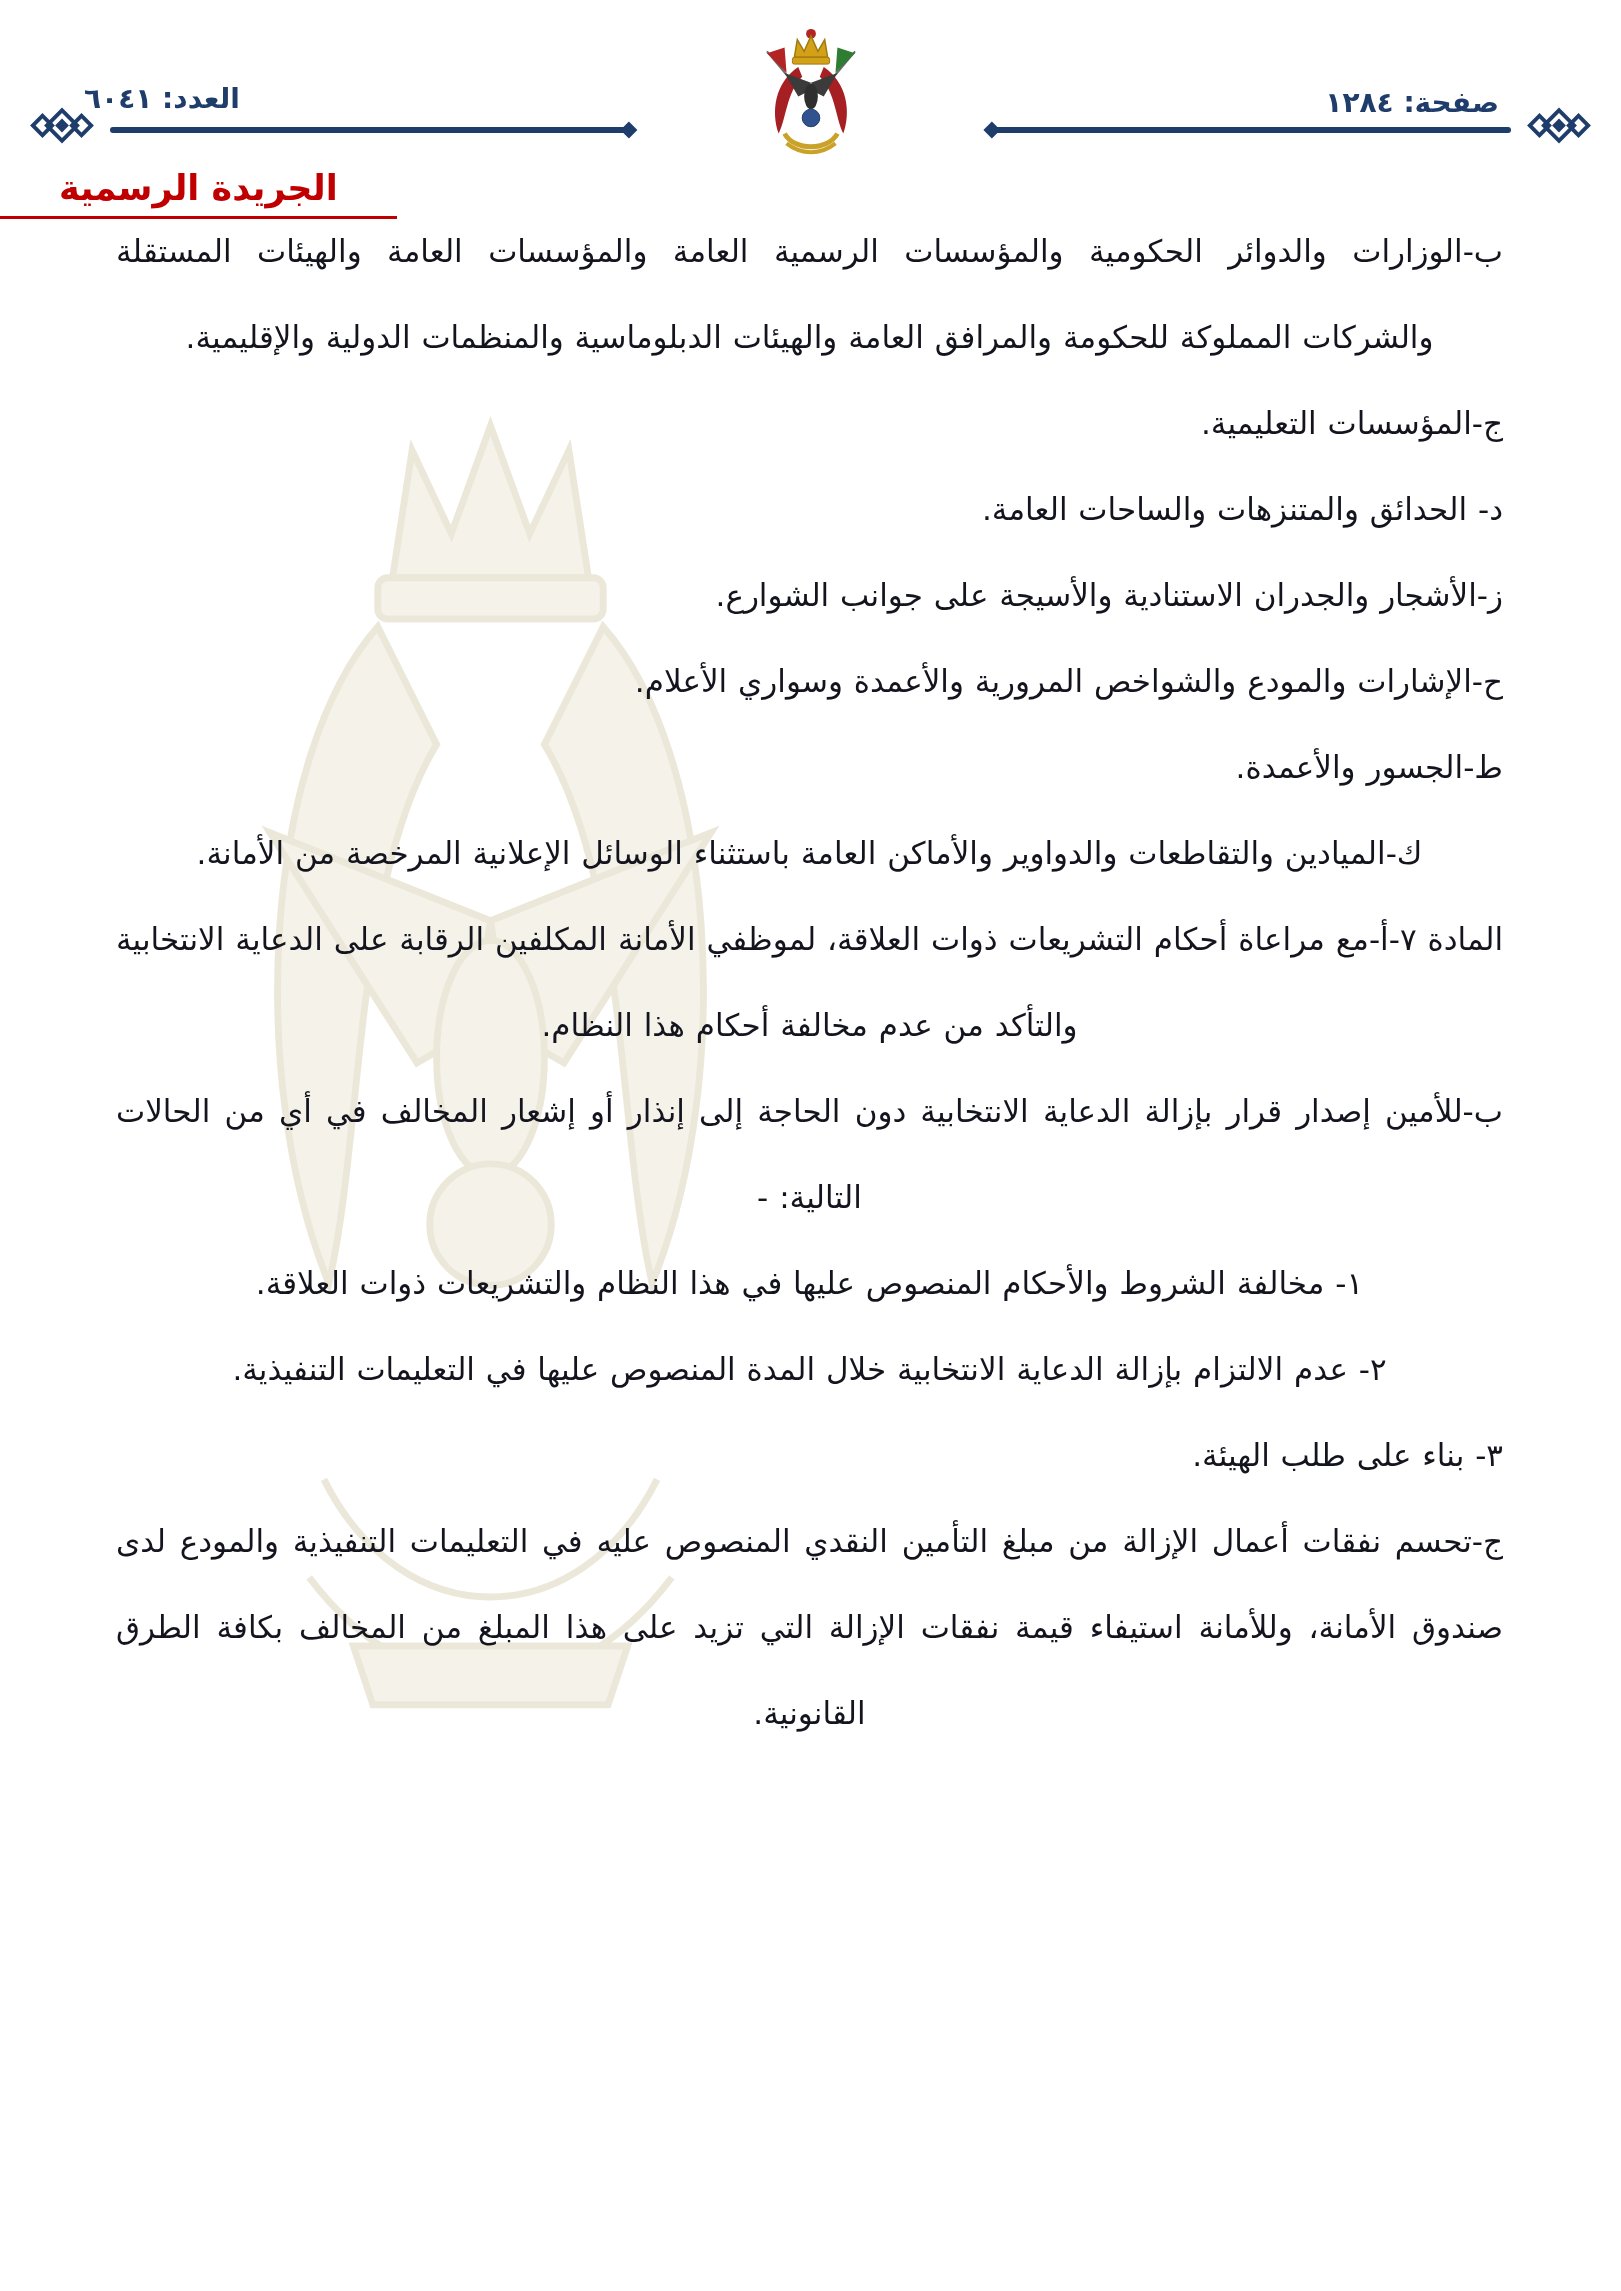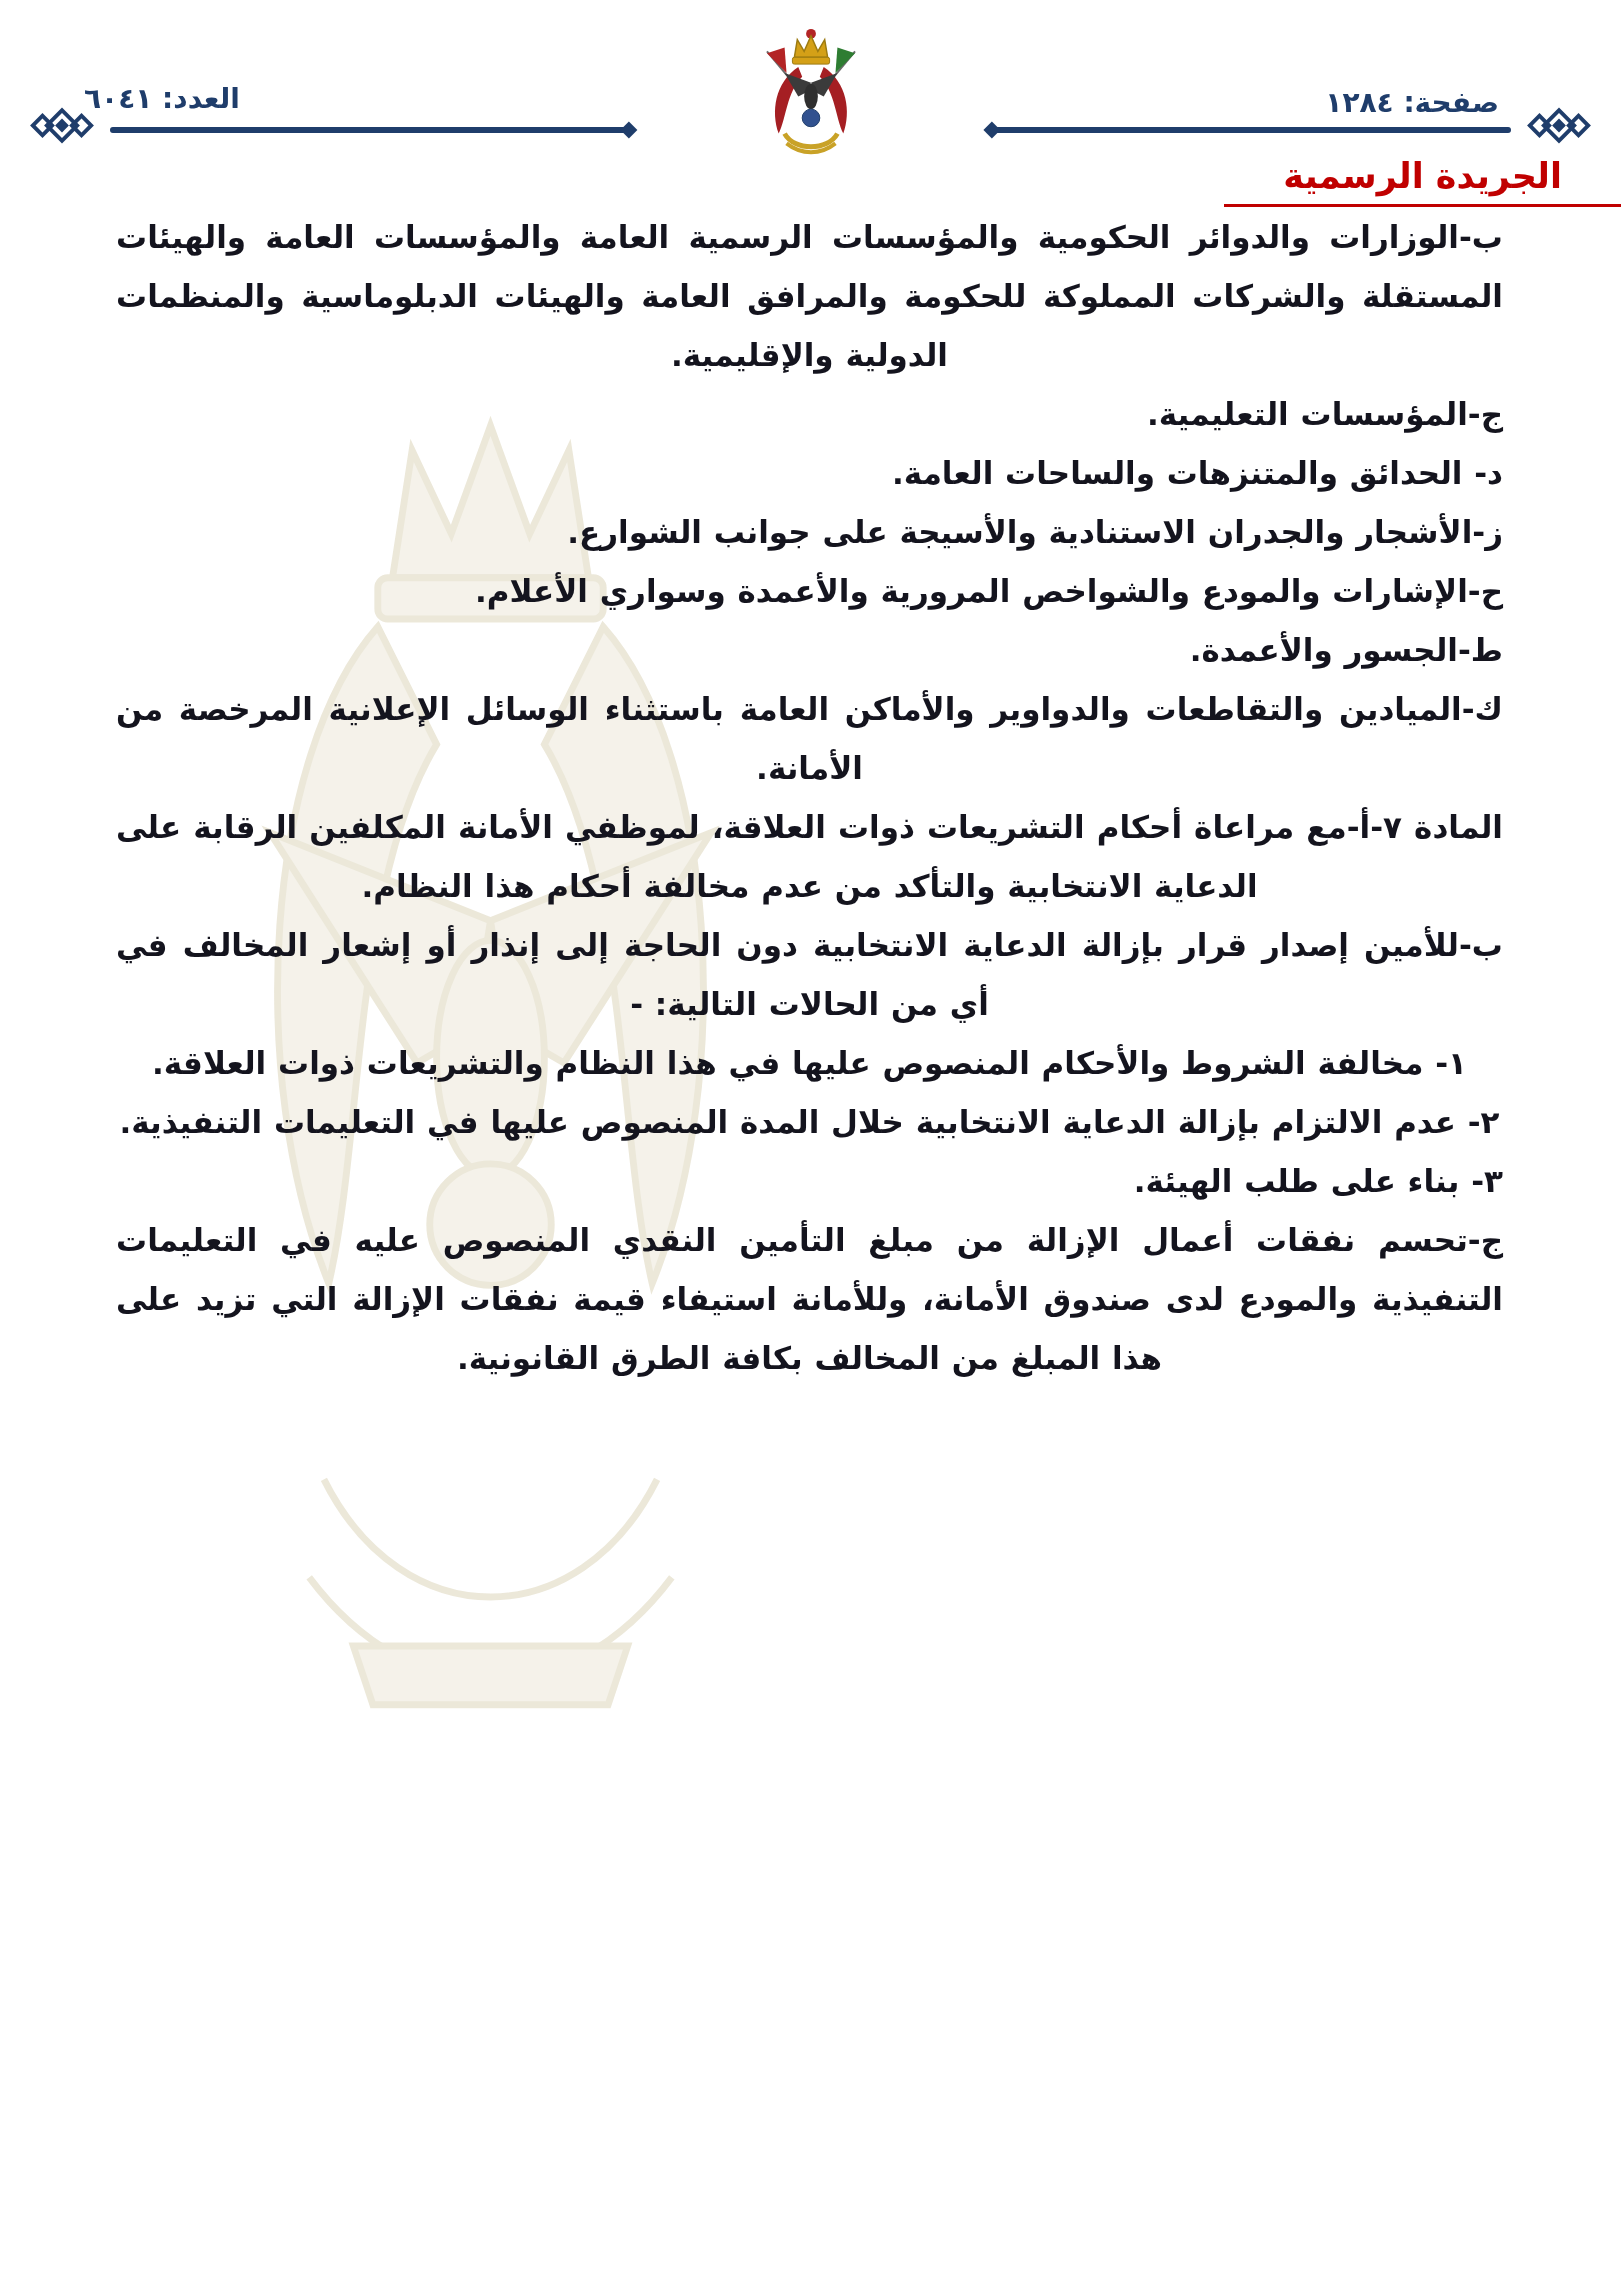--- a/index.html
+++ b/index.html
@@ -42,41 +42,41 @@
   .rule.left::after{right:-5.9px;}
   .rule.right::after{left:-5.9px;}
   .ornament{position:absolute;top:100px;}
   .ornament.left{left:21.6px;}
   .ornament.right{right:21.6px;}
   .emblem{
     position:absolute;top:23.5px;left:50%;
     transform:translateX(-50%);
   }
   .gazette-title{
-    position:absolute;top:156px;width:100%;text-align:right;
+    position:absolute;top:168px;width:100%;text-align:left;
   }
   .gazette-title span{
     display:inline-block;color:var(--red);
     font-size:35px;font-weight:bold;
     border-bottom:3.9px solid var(--red);
     padding:0 59px 7.8px;
   }
   
   .watermark{
     position:absolute;top:372px;left:216px;
     opacity:.65;pointer-events:none;
   }
   
   .content{
     position:absolute;top:208px;left:116px;right:118px;
     direction:rtl;
   }
   .para{
-    font-size:31px;font-weight:bold;color:var(--ink);
-    line-height:59px;
+    font-size:31px;font-weight:normal;color:var(--ink);
+    line-height:86px;
     text-align:justify;text-align-last:right;
     word-spacing:1px;
   }
   .para.center-last{text-align-last:center;}
 </style>
 </head>
 <body>
 
 <div class="page">
 

